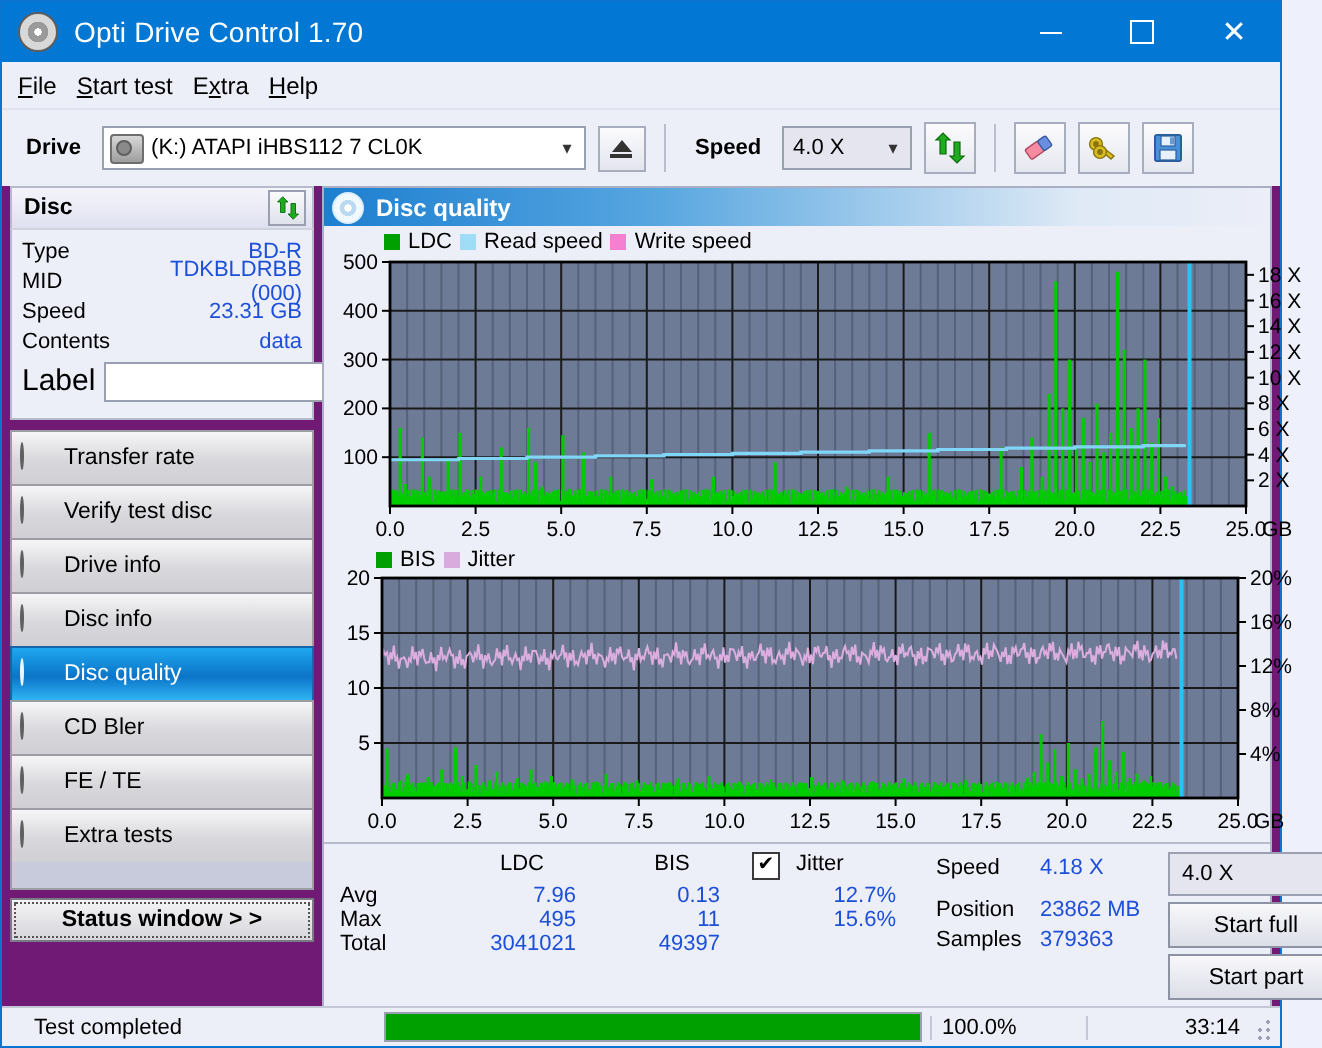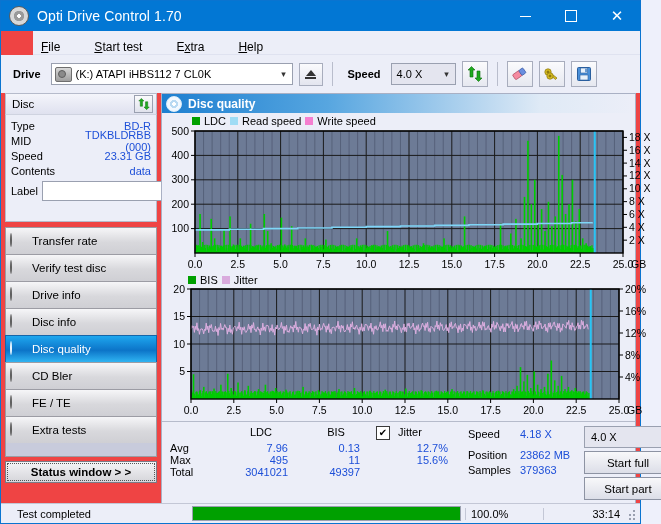--- a/index.html
+++ b/index.html
@@ -7,21 +7,21 @@
     width:661px;height:524px;overflow:hidden;
     font-family:"Liberation Sans", sans-serif;
     font-size:11px;
     background:#eef0fb;
     color:#000;
   }
   .window{
     width:641px;height:524px;position:relative;
     box-sizing:border-box;
     border:1px solid #0a74d0;
-    background:#ef4444;
+    background:#701a75;
     display:flex;flex-direction:column;
   }
   
   .titlebar{
     height:30px;background:#0277d4;display:flex;align-items:center;
     flex:none;
   }
   .title-icon{
     width:18px;height:18px;margin-left:8px;margin-right:8px;
     border-radius:50%;
@@ -33,24 +33,23 @@
   .win-btns{margin-left:auto;display:flex;height:30px;}
   .win-btn{
     width:46px;height:30px;display:flex;align-items:center;justify-content:center;
     color:#fff;font-size:13px;
   }
   .win-btn.close{font-size:15px;}
   .sq{width:10px;height:10px;border:1px solid #fff;}
   .dash{width:11px;height:1px;background:#fff;}
   
   .menubar{
-    height:23px;background:#eceef8;display:flex;align-items:flex-end;
-    padding-left:8px;gap:34px;flex:none;
+    height:23px;background:#eceef8;display:flex;align-items:center;
+    padding-left:8px;gap:10px;flex:none;
     border-bottom:1px solid #dfe2f0;
-    margin-left:32px;
   }
   .menu-item{font-size:12px;color:#000;}
   .menu-item u{text-decoration:underline;}
   
   .toolbar{
     height:38px;display:flex;align-items:center;padding:0 6px;gap:6px;
     background:#eceef8;flex:none;
   }
   .tb-label{font-weight:bold;font-size:11px;margin-right:4px;margin-left:6px;}
   .drive-combo{
@@ -85,34 +84,34 @@
     display:flex;align-items:center;justify-content:center;flex:none;
   }
   
   .body{display:flex;flex:1;min-height:0;padding:0 4px 0 4px;gap:4px;}
   .sidebar{width:152px;display:flex;flex-direction:column;flex:none;}
   .panel-head{
     height:20px;background:linear-gradient(#f4f5fb,#dfe1ef);
     border:1px solid #b6bbcb;border-bottom:none;
     display:flex;align-items:center;padding:0 3px;
   }
-  .panel-head .t{font-weight:normal;font-size:11.5px;margin-left:3px;}
+  .panel-head .t{font-weight:bold;font-size:11.5px;margin-left:3px;}
   .panel-head .btn{
     margin-left:auto;width:17px;height:16px;border:1px solid #9aa0b0;
     background:linear-gradient(#fafafc,#e0e2ec);display:flex;align-items:center;justify-content:center;
   }
   .disc-info{
     border:1px solid #b6bbcb;border-top:1px solid #cfd3e0;background:#eceef8;
-    padding:3px 5px 20px 5px;
+    padding:3px 5px 8px 5px;
   }
   .row{display:flex;align-items:center;height:15px;}
   .row .k{width:60px;font-size:11px;color:#000;}
   .row .v{flex:1;text-align:right;color:#1d4fd8;font-size:11px;}
   .label-row{display:flex;align-items:center;margin-top:2px;gap:4px;}
-  .label-row .k{width:38px;font-size:11px;}
+  .label-row .k{width:38px;font-size:15px;}
   .label-input{
     flex:1;height:16px;background:#fff;border:1px solid #9aa0b0;
   }
   .label-btn{
     width:19px;height:19px;border:1px solid #9aa0b0;background:linear-gradient(#fafafc,#dfe1eb);
     display:flex;align-items:center;justify-content:center;
   }
   .cd-glyph{
     width:13px;height:13px;border-radius:50%;
     background:radial-gradient(circle,#fff 0 16%,#cfcf5a 17% 42%,#eaeaa0 43% 74%,#b9b94e 75% 100%);

